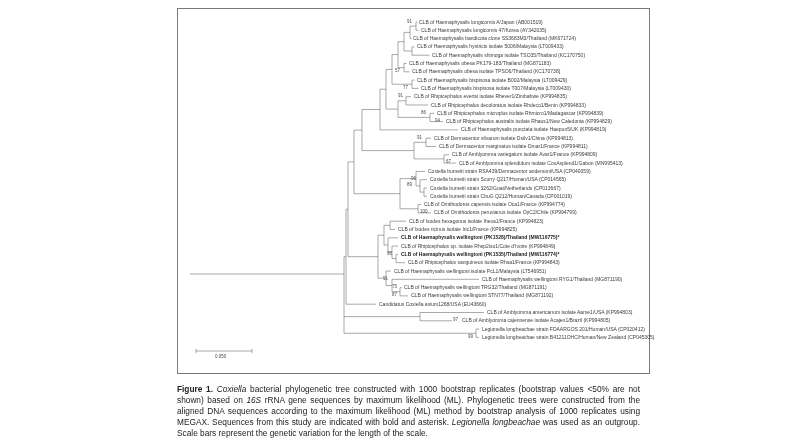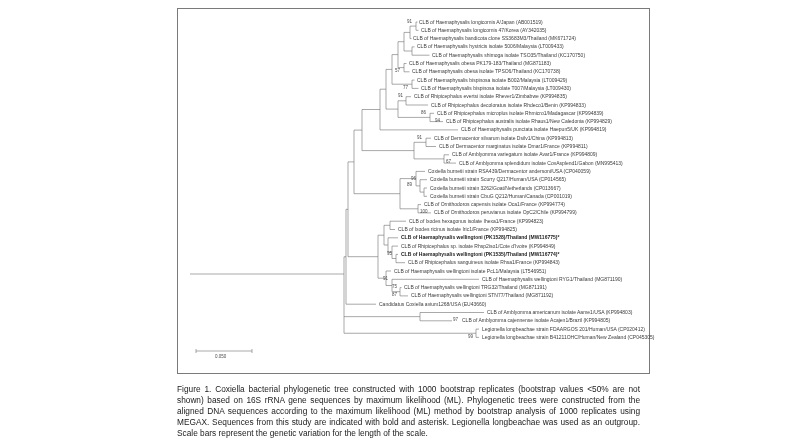--- a/index.html
+++ b/index.html
@@ -8,22 +8,22 @@
   #frame{position:absolute;left:177px;top:8px;width:473px;height:366px;
          border:1.5px solid #7a7a7a;background:#ffffff;box-sizing:border-box;}
   #treesvg{position:absolute;left:0;top:0;width:800px;height:445px;}
   .taxon{position:absolute;font-size:5px;line-height:5px;color:#3c3c3c;white-space:nowrap;
          letter-spacing:0;}
   .taxon.bold{font-weight:bold;color:#1c1c1c;}
   .bs{position:absolute;font-size:4.5px;line-height:4.5px;color:#4a4a4a;white-space:nowrap;}
   .scalelab{position:absolute;font-size:4.5px;line-height:4.5px;color:#4a4a4a;}
   #caption{position:absolute;left:177px;top:384px;width:463px;font-size:8.3px;
            line-height:1.33;color:#222222;text-align:justify;}
-  #caption .bold{font-weight:normal;}
-  #caption .italic{}
+  #caption .bold{font-weight:bold;}
+  #caption .italic{font-style:italic;}
 </style>
 </head>
 <body>
 
 <div id="page">
 
   <div id="frame"></div>
 
   <svg id="treesvg" viewBox="0 0 800 445">
     <path fill="none" stroke="#6e6e6e" stroke-width="0.6" d="

